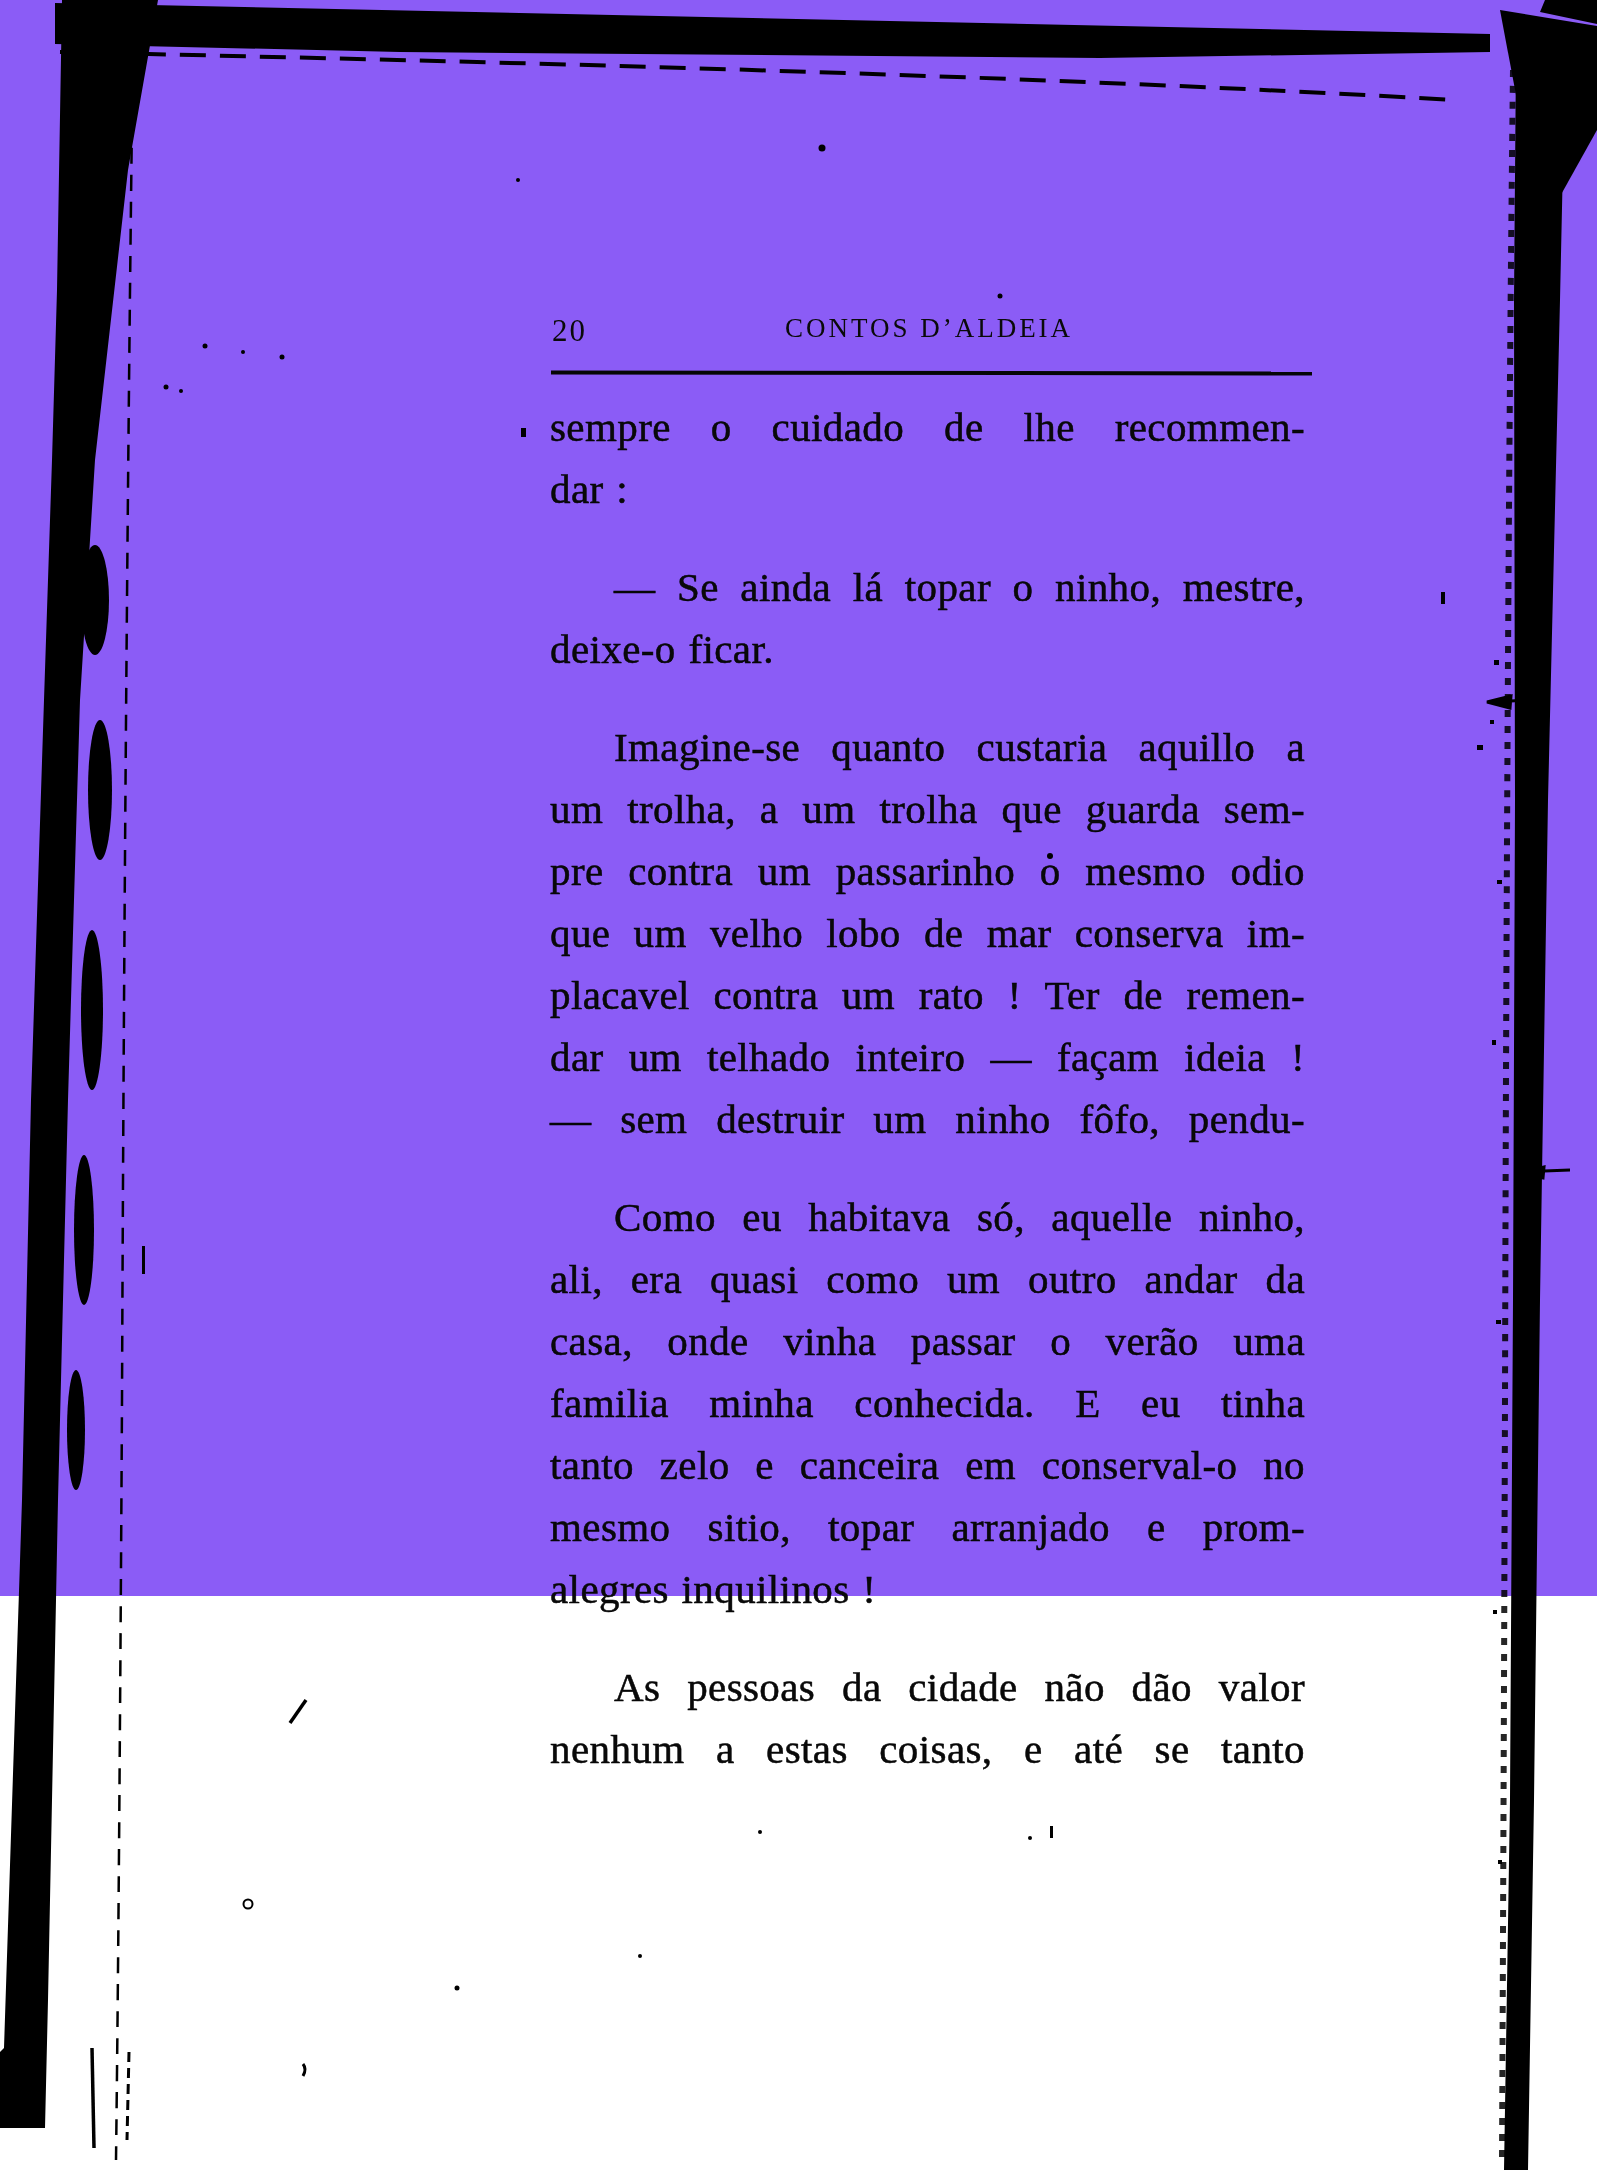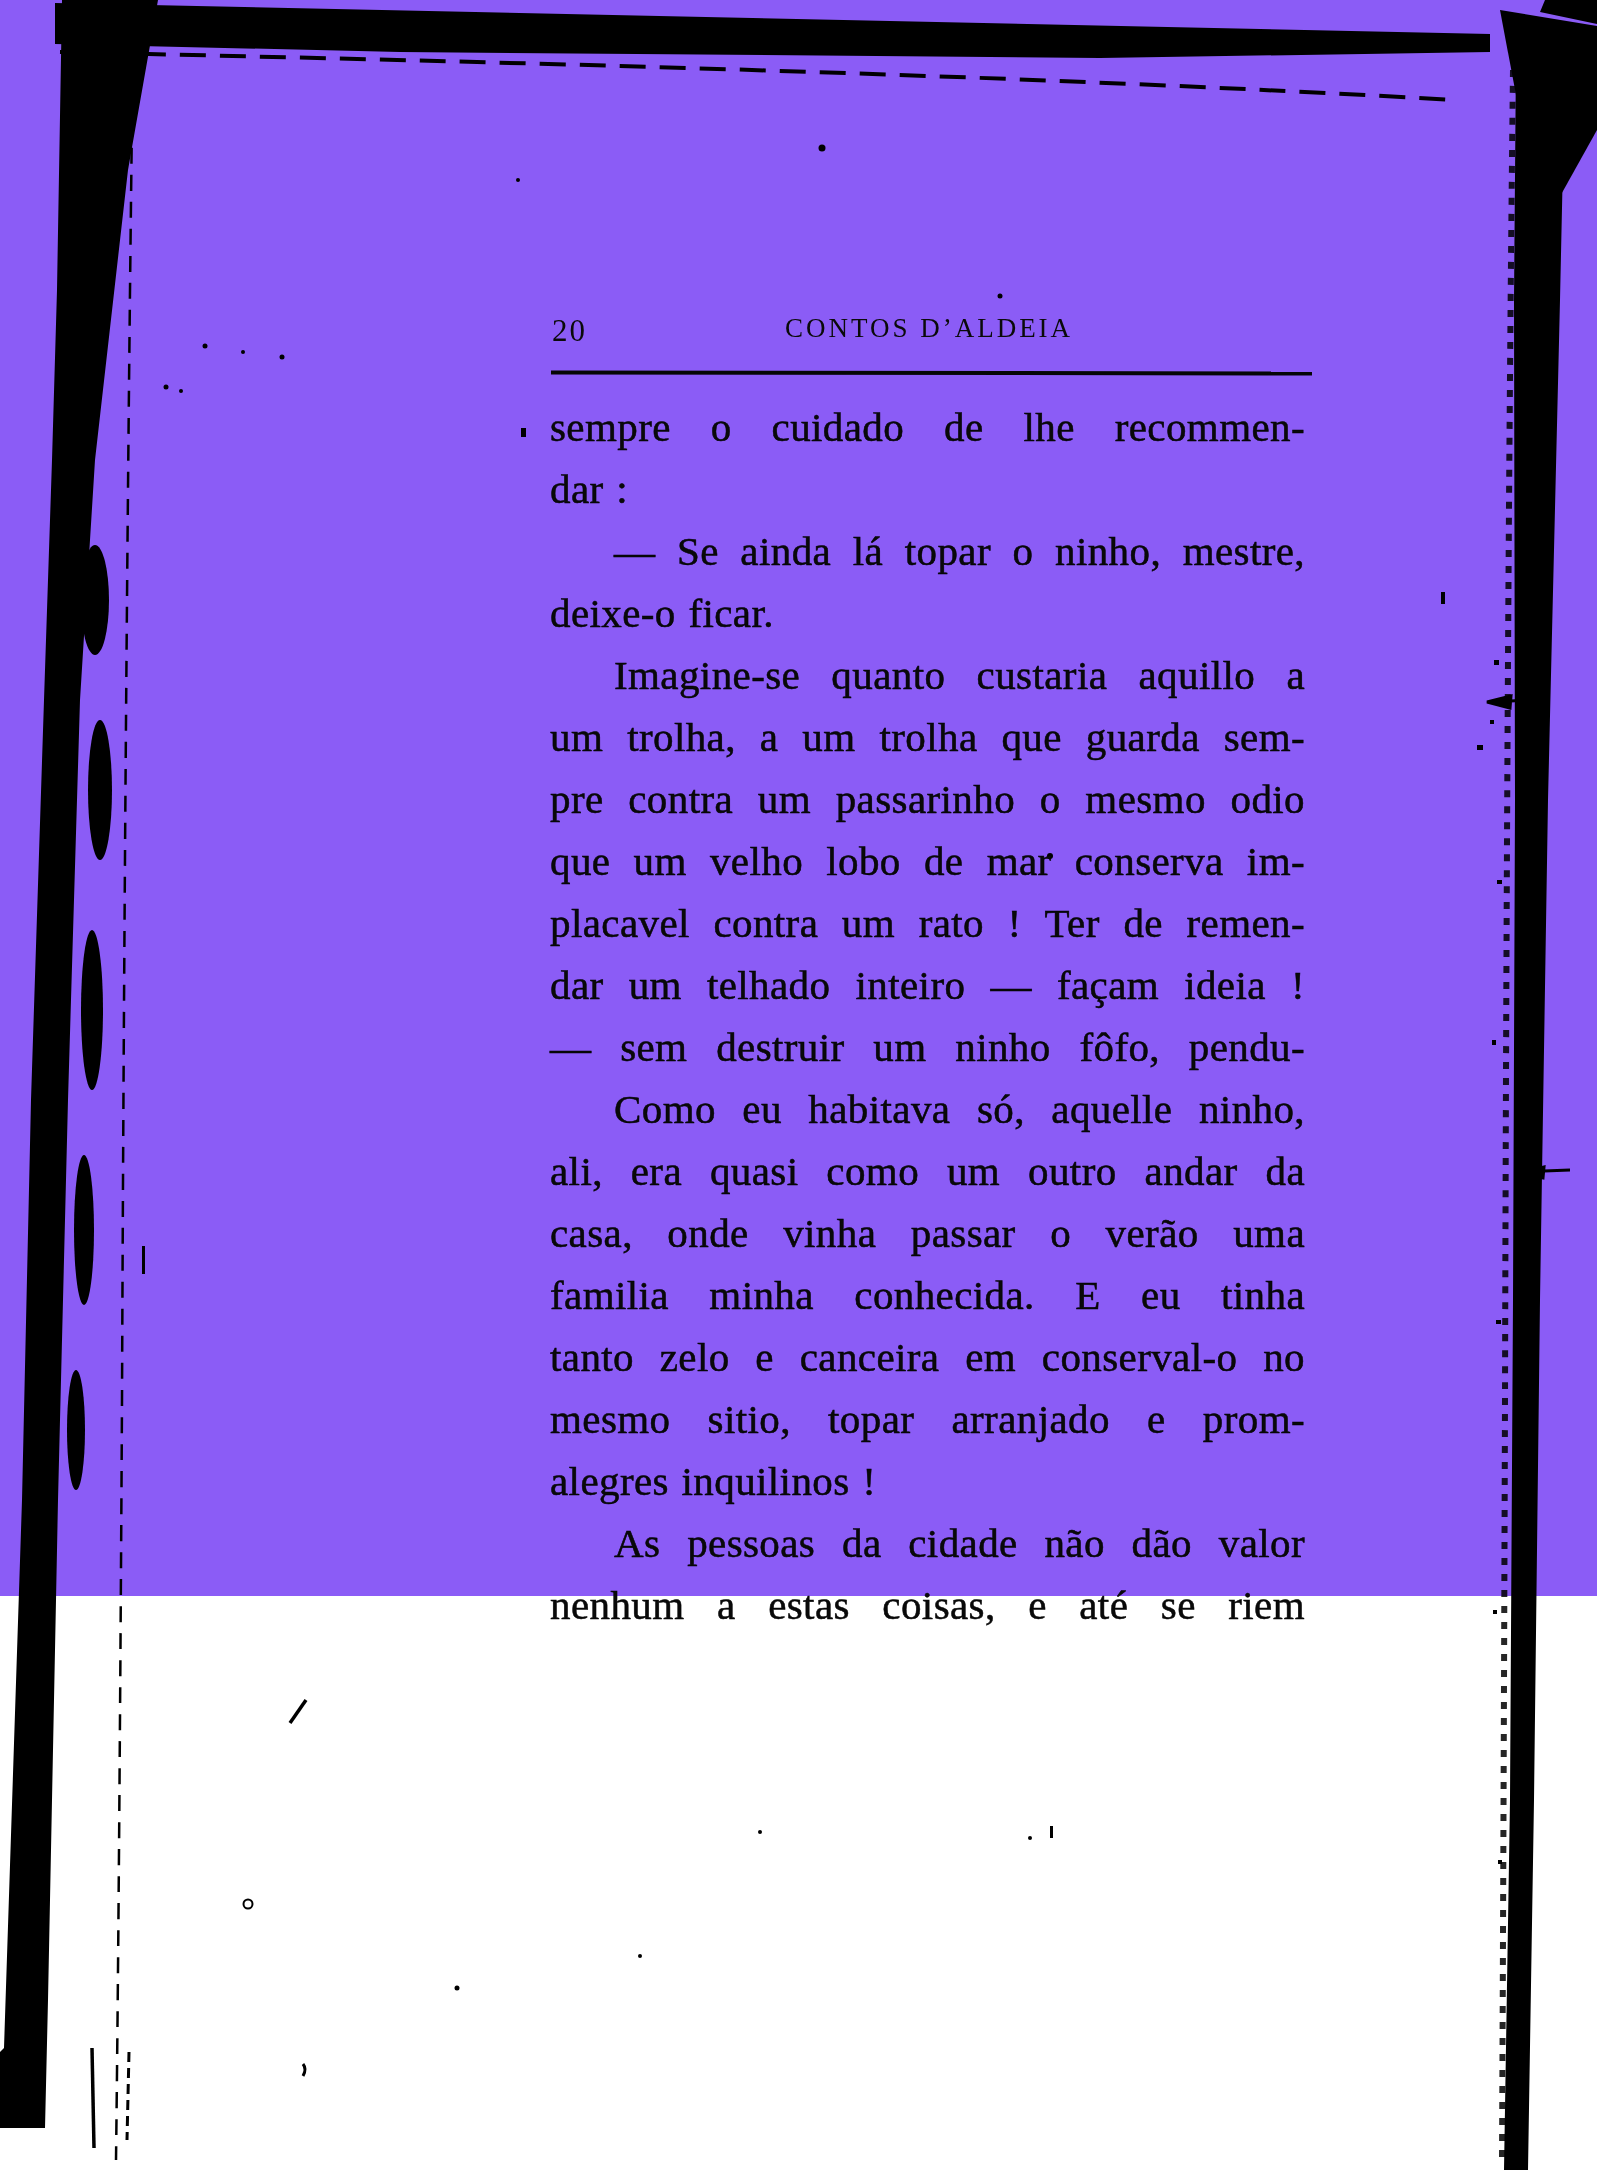--- a/index.html
+++ b/index.html
@@ -15,21 +15,21 @@
   .title{position:absolute;left:0;right:0;top:4px;text-align:center;font-size:27px;letter-spacing:3px;}
   .rule{position:absolute;left:551px;top:371px;width:761px;height:4px;background:#060606;transform:rotate(0.08deg);}
   .textblock{position:absolute;left:550px;top:396px;width:755px;color:#090909;}
   .line{
     font-size:41px;line-height:62px;height:62px;
     text-align:justify;text-align-last:justify;
     letter-spacing:0.4px;word-spacing:2px;
     -webkit-text-stroke:0.5px #000;
   }
   .line.last{text-align-last:left;}
-  .line.indent{text-indent:64px;}
+  .line.indent{text-indent:64px;margin-top:36px;}
 </style>
 </head>
 <body style="color: rgb(10, 10, 10);">
 
 <div class="page">
 
   <svg class="artifacts" viewBox="0 0 1597 2170">
     <g fill="#000">
       <polygon points="62,0 158,0 128,170 95,460 80,700 68,1100 58,1500 48,2000 45,2128 0,2128 0,2052 4,2048 22,1500 31,1100 44,700 52,460 57,290"></polygon>
       <ellipse cx="95" cy="600" rx="14" ry="55"></ellipse>
@@ -109,16 +109,16 @@
       <div class="line">dar um telhado inteiro — façam ideia !</div>
       <div class="line">— sem destruir um ninho fôfo, pendu-</div>
       <div class="line indent">Como eu habitava só, aquelle ninho,</div>
       <div class="line">ali, era quasi como um outro andar da</div>
       <div class="line">casa, onde vinha passar o verão uma</div>
       <div class="line">familia minha conhecida. E eu tinha</div>
       <div class="line">tanto zelo e canceira em conserval-o no</div>
       <div class="line">mesmo sitio, topar arranjado e prom-</div>
       <div class="line last">alegres inquilinos !</div>
       <div class="line indent">As pessoas da cidade não dão valor</div>
-      <div class="line">nenhum a estas coisas, e até se riem</div>
+      <div class="line">nenhum a estas coisas, e até se tanto</div>
     </div>
 
 </div>
 
 </body></html>

